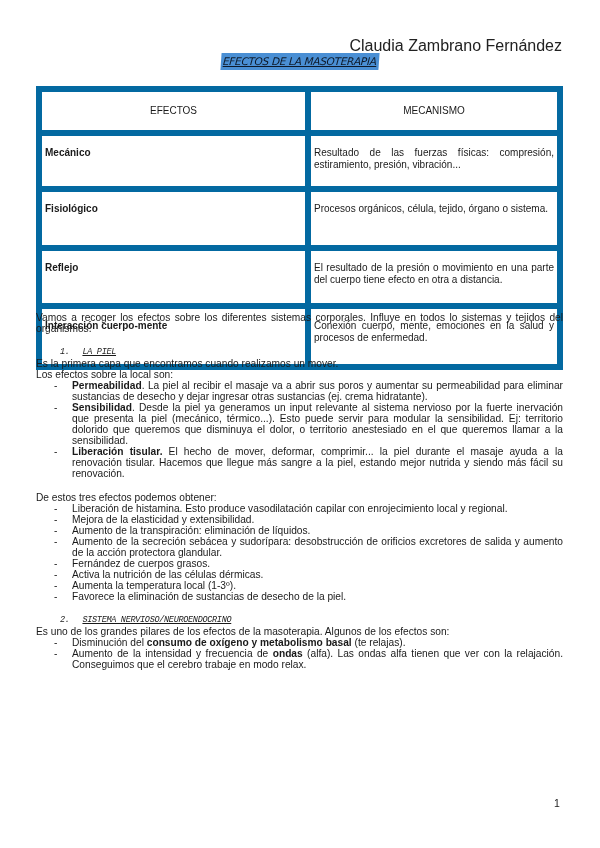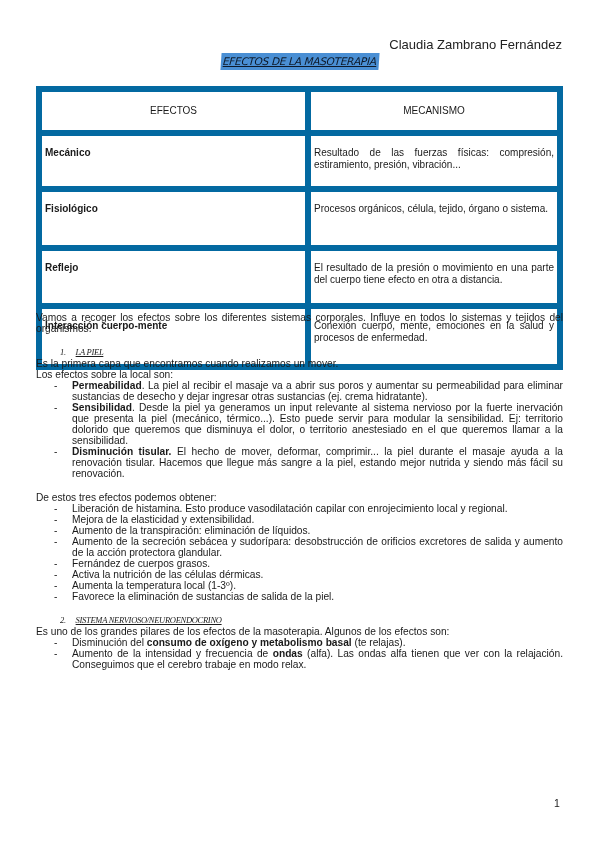--- a/index.html
+++ b/index.html
@@ -1,34 +1,34 @@
 <!DOCTYPE html>
 <html><head>
 <meta charset="utf-8">
 <style>
   html, body { margin:0; padding:0; background:#ffffff; }
   body { width:600px; height:848px; position:relative; overflow:hidden;
          font-family:"Liberation Sans", sans-serif; color:#1a1a1a; font-size:10.2px; }
-  .author { position:absolute; top:37px; right:38px; font-size:13px; color:#222; }
+  .author { position:absolute; top:37px; right:38px; font-size:16px; color:#222; }
   .title-wrap { position:absolute; top:53px; left:0; width:600px; text-align:center; }
   .title { display:inline-block; background:#4a8fd4; color:#0e1a2a; padding:1px 2px;
            font-family:"DejaVu Sans", sans-serif; font-style:italic; font-size:10.5px;
            letter-spacing:-0.3px; text-decoration:underline; line-height:15px; transform:skewX(-4deg); }
   table.fx { position:absolute; top:86px; left:36px; width:527px; border-collapse:collapse; }
   table.fx td, table.fx th { border:6px solid #0369a1; vertical-align:top; padding:11px 3px;
            font-size:10px; line-height:12px; font-weight:normal; }
   table.fx th { text-align:center; height:16px; vertical-align:middle; }
   table.fx td.c1 { width:257px;font-weight:bold; }
   table.fx td.c2 { text-align:justify; }
   .r1 td { height:28px; } .r2 td { height:31px; } .r3 td { height:30px;margin-left:16px; }
   .r4 td { height:33px; } .r5 td { height:33px; }
   .body { position:absolute; top:312px; left:36px; width:527px; line-height:11px; }
   p { margin:0; text-align:justify; }
   .gap { height:13px; }
-  .sec { margin-left:24px; font-family:Liberation Serif, serif; font-style:italic;
+  .sec { margin-left:24px; font-family:Liberation Mono, monospace; font-style:italic;
          font-size:8.5px; letter-spacing:-0.3px; }
   .sec .num { margin-right:8px; }
   .sec .lbl { text-decoration:underline; }
   ul.dash { list-style:none; margin:0; padding:0; }
   ul.dash li { position:relative; padding-left:36px; text-align:justify; }
   ul.dash li .dash-mark { position:absolute; left:18px; top:0; }
   b { font-weight:bold; }
   .pagenum { position:absolute; top:797px; left:554px; font-size:10.5px; }
 </style>
 </head>
@@ -70,33 +70,33 @@
 
   <div class="sec">
     <span class="num">1.</span>
     <span class="lbl">LA PIEL</span>
   </div>
   <p>Es la primera capa que encontramos cuando realizamos un mover.</p>
   <p>Los efectos sobre la local son:</p>
   <ul class="dash">
     <li><span class="dash-mark">-</span><b>Permeabilidad</b><span>. La piel al recibir el masaje va a abrir sus poros y aumentar su permeabilidad para eliminar sustancias de desecho y dejar ingresar otras sustancias (ej. crema hidratante).</span></li>
     <li><span class="dash-mark">-</span><b>Sensibilidad</b><span>. Desde la piel ya generamos un input relevante al sistema nervioso por la fuerte inervación que presenta la piel (mecánico, térmico...). Esto puede servir para modular la sensibilidad. Ej: territorio dolorido que queremos que disminuya el dolor, o territorio anestesiado en el que queremos llamar a la sensibilidad.</span></li>
-    <li><span class="dash-mark">-</span><b>Disminución tisular.</b><span> El hecho de mover, deformar, comprimir... la piel durante el masaje ayuda a la renovación tisular. Hacemos que llegue más sangre a la piel, estando mejor nutrida y siendo más fácil su renovación.</span></li>
+    <li><span class="dash-mark">-</span><b>Liberación tisular.</b><span> El hecho de mover, deformar, comprimir... la piel durante el masaje ayuda a la renovación tisular. Hacemos que llegue más sangre a la piel, estando mejor nutrida y siendo más fácil su renovación.</span></li>
   </ul>
   <div class="gap"></div>
   <p>De estos tres efectos podemos obtener:</p>
   <ul class="dash">
     <li><span class="dash-mark">-</span><span>Liberación de histamina. Esto produce vasodilatación capilar con enrojecimiento local y regional.</span></li>
     <li><span class="dash-mark">-</span><span>Mejora de la elasticidad y extensibilidad.</span></li>
     <li><span class="dash-mark">-</span><span>Aumento de la transpiración: eliminación de líquidos.</span></li>
     <li><span class="dash-mark">-</span><span>Aumento de la secreción sebácea y sudorípara: desobstrucción de orificios excretores de salida y aumento de la acción protectora glandular.</span></li>
     <li><span class="dash-mark">-</span><span>Fernández de cuerpos grasos.</span></li>
     <li><span class="dash-mark">-</span><span>Activa la nutrición de las células dérmicas.</span></li>
     <li><span class="dash-mark">-</span><span>Aumenta la temperatura local (1-3º).</span></li>
-    <li><span class="dash-mark">-</span><span>Favorece la eliminación de sustancias de salida de la piel.</span></li>
+    <li><span class="dash-mark">-</span><span>Favorece la eliminación de sustancias de desecho de la piel.</span></li>
   </ul>
   <div class="gap"></div>
 
   <div class="sec">
     <span class="num">2.</span>
     <span class="lbl">SISTEMA NERVIOSO/NEUROENDOCRINO</span>
   </div>
   <p>Es uno de los grandes pilares de los efectos de la masoterapia. Algunos de los efectos son:</p>
   <ul class="dash">
     <li><span class="dash-mark">-</span><span>Disminución del </span><b>consumo de oxígeno y metabolismo basal</b><span> (te relajas).</span></li>

